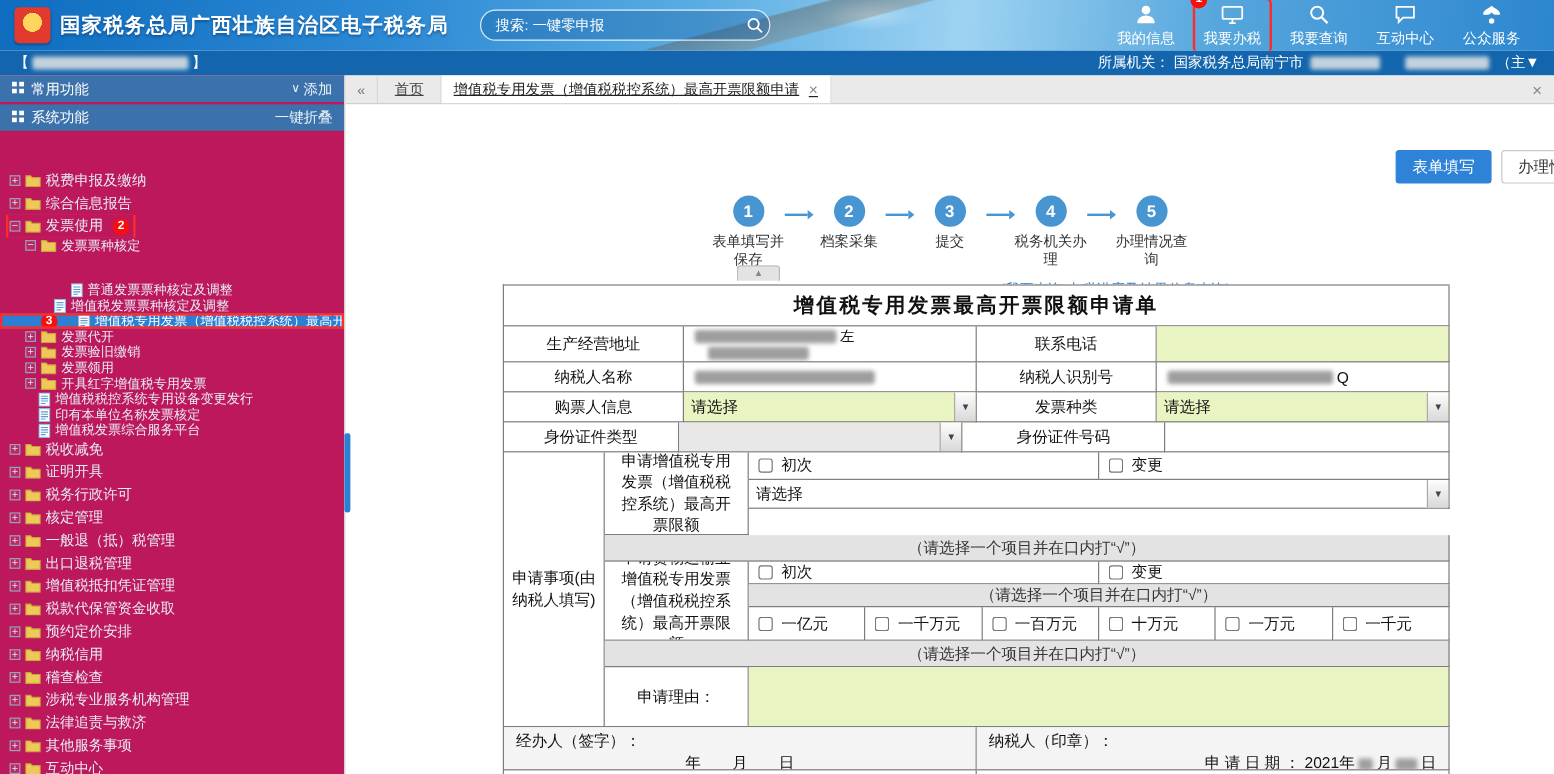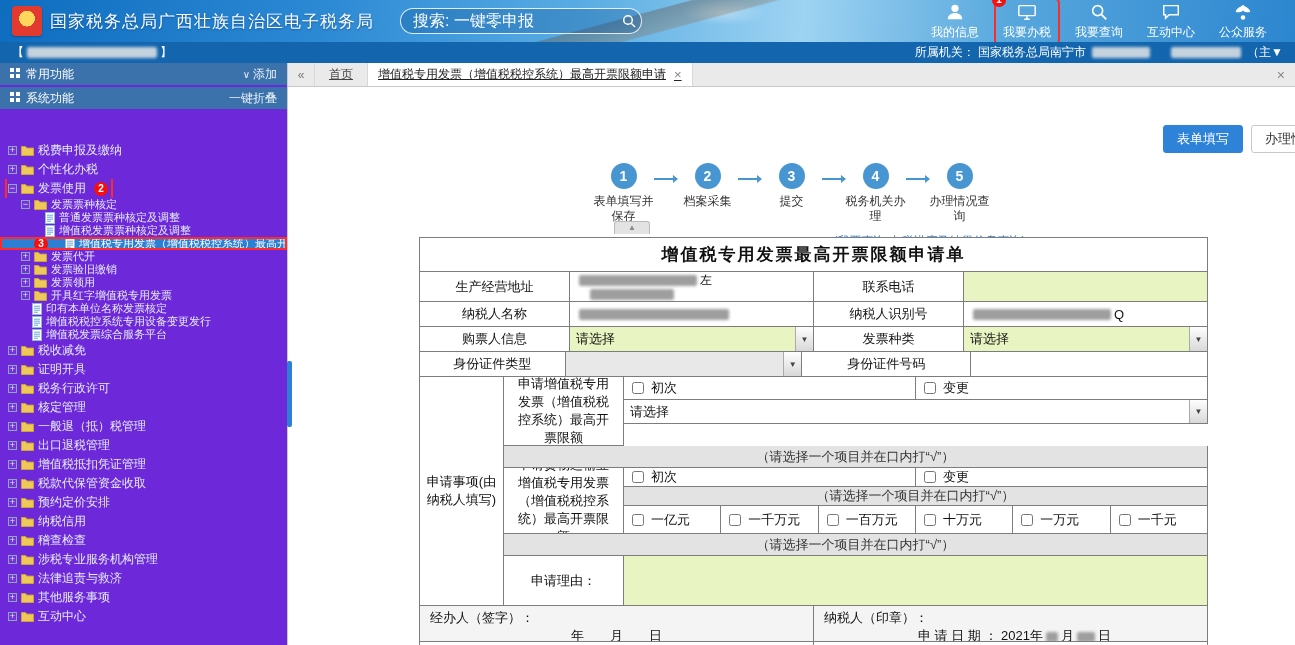--- a/index.html
+++ b/index.html
@@ -8,46 +8,46 @@
 
   
   .topbar{height:42px;display:flex;align-items:center;padding:0 12px;box-sizing:border-box;position:relative;overflow:hidden;
     background:linear-gradient(95deg,#0f6dc0 0%,#2c89d4 25%,#5aade3 45%,#9ed3f2 62%,#57a7dd 78%,#2c86cf 100%);}
   .gw-deco{position:absolute;left:430px;top:0;width:420px;height:42px;pointer-events:none;
     background:linear-gradient(165deg,transparent 45%,rgba(96,70,50,.35) 46%,rgba(140,105,70,.30) 60%,transparent 61%),
                radial-gradient(60px 18px at 70% 30%,rgba(255,255,255,.35),transparent 70%);}
   .logo{width:30px;height:30px;border-radius:4px;flex-shrink:0;
     background:radial-gradient(circle at 50% 42%,#ffd65c 0 34%,#e23a2e 35% 100%);
     box-shadow:0 1px 2px rgba(0,30,70,.4);}
-  .app-title{color:#fff;font-size:17px;font-weight:normal;margin-left:8px;white-space:nowrap;
+  .app-title{color:#fff;font-size:17px;font-weight:bold;margin-left:8px;white-space:nowrap;
     letter-spacing:1px;text-shadow:0 1px 2px rgba(0,40,90,.45);z-index:1;}
   .search-pill{margin-left:26px;width:225px;height:24px;border:1px solid rgba(255,255,255,.85);border-radius:13px;
     background:rgba(10,80,150,.30);display:flex;align-items:center;justify-content:space-between;
-    padding:0 3px 0 12px;color:#fff;font-size:16px;z-index:1;cursor:pointer;flex-shrink:0;}
+    padding:0 3px 0 12px;color:#fff;font-size:12px;z-index:1;cursor:pointer;flex-shrink:0;}
   .search-icon{width:18px;height:18px;display:flex;align-items:center;justify-content:center;}
   .top-nav{margin-left:auto;display:flex;gap:24px;padding-right:16px;z-index:2;}
   .nav-item{position:relative;display:flex;flex-direction:column;align-items:center;gap:2px;color:#fff;font-size:12px;cursor:pointer;white-space:nowrap;}
   .nav-ic{height:20px;display:flex;align-items:center;}
   .red-box{position:absolute;inset:-4px -9px;border:2px solid #ff2a2a;border-radius:5px;pointer-events:none;}
   .ann{width:14px;height:14px;border-radius:50%;background:#f50f0f;color:#fff;font-weight:bold;font-size:10px;
     display:inline-flex;align-items:center;justify-content:center;flex-shrink:0;margin-left:4px;line-height:1;}
   .ann-nav{position:absolute;left:-15px;top:-9px;}
 
   
   .subbar{height:21px;background:#1366ad;color:#fff;font-size:12px;display:flex;align-items:center;
     justify-content:space-between;padding:0 12px;box-sizing:border-box;}
   .rd{display:inline-block;height:11px;border-radius:2px;background:#9e9e9e;filter:blur(1.6px);vertical-align:middle;margin:0 3px;}
   .rd-light{background:#c4d2de;}
 
   
   .layout{display:flex;height:582px;position:relative;}
   .side-handle{position:absolute;left:287px;top:298px;width:5px;height:66px;background:#2d7fd3;border-radius:2px;z-index:6;cursor:col-resize;}
 
   
-  .sidebar{width:287px;flex-shrink:0;background:#6d28d9;display:flex;flex-direction:column;overflow:hidden;justify-content:space-between;}
+  .sidebar{width:287px;flex-shrink:0;background:#be185d;display:flex;flex-direction:column;overflow:hidden;justify-content:space-between;}
   .side-sec{height:22px;margin-bottom:2px;background:#3c72ab;color:#fff;font-size:12px;display:flex;align-items:center;
     justify-content:space-between;padding:0 10px;cursor:pointer;flex-shrink:0;}
   .sec-left{display:flex;align-items:center;gap:6px;}
   .sec-action{font-size:12px;color:#eaf2fa;display:flex;gap:3px;align-items:center;cursor:pointer;}
   .chev{font-size:10px;}
   .tree{flex:1;padding-top:30px;overflow:hidden;}
   .trow{height:19px;display:flex;align-items:center;gap:4px;color:#e6edf4;font-size:12px;white-space:nowrap;cursor:pointer;box-sizing:border-box;overflow:hidden;}
   .trow.sub{height:13px;font-size:11px;}
   .xp{width:9px;height:9px;border:1px solid #8fa6ba;color:#dfe9f2;font-size:9px;line-height:7px;text-align:center;
     box-sizing:border-box;flex-shrink:0;background:rgba(255,255,255,.06);}
@@ -104,21 +104,21 @@
   .green{background:#e8f5c2;}
   .col{display:flex;flex-direction:column;}
   .sel{width:100%;height:100%;display:flex;align-items:center;justify-content:space-between;padding-left:6px;
     box-sizing:border-box;cursor:pointer;}
   .sel-arrow{width:17px;align-self:stretch;display:flex;align-items:center;justify-content:center;font-size:8px;color:#444;
     background:linear-gradient(#fefefe,#d8d8d8);border-left:1px solid #aaa;}
   .sel.disabled{background:#e8e8e8;color:#999;}
   .addr{font-size:12px;line-height:14px;}
   .sign-cell{flex-direction:column;align-items:stretch;justify-content:space-between;padding:3px 10px;background:#f4f4f4;}
   .sign-l2{text-align:center;}
-  .sign-l2.left{text-align:center;padding-left:8px;}
+  .sign-l2.left{text-align:right;padding-left:8px;}
   .bottom-cell{align-items:flex-start;padding-top:2px;justify-content:center;}
 </style>
 </head>
 <body>
 
 <div class="app">
 
   <header class="topbar">
     <div class="gw-deco"></div>
     <div class="logo"></div>
@@ -235,21 +235,21 @@
             </span>
             <span class="tlb">税费申报及缴纳</span>
           </div>
           <div class="trow" style="padding-left: 8px;">
             <span class="xp">+</span>
             <span class="tico">
               <svg width="13" height="11" viewBox="0 0 13 11">
                 <path d="M.5 1.5h4l1.3 1.6h6.7v7.4H.5z" fill="#efc85a" stroke="#c9a33a"></path>
               </svg>
             </span>
-            <span class="tlb">个性化办税</span>
+            <span class="tlb">综合信息报告</span>
           </div>
           <div class="trow" style="padding-left: 8px;">
             <span class="inline-box">
               <span class="xp">−</span>
               <span class="tico">
                 <svg width="13" height="11" viewBox="0 0 13 11">
                   <path d="M.5 1.5h4l1.3 1.6h6.7v7.4H.5z" fill="#efc85a" stroke="#c9a33a"></path>
                 </svg>
               </span>
               <span class="tlb">发票使用</span>
@@ -258,21 +258,21 @@
           </div>
           <div class="trow sub" style="padding-left: 21px;">
             <span class="xp">−</span>
             <span class="tico">
               <svg width="13" height="11" viewBox="0 0 13 11">
                 <path d="M.5 1.5h4l1.3 1.6h6.7v7.4H.5z" fill="#efc85a" stroke="#c9a33a"></path>
               </svg>
             </span>
             <span class="tlb">发票票种核定</span>
           </div>
-          <div class="trow sub" style="padding-left: 34px;">
+          <div class="trow sub" style="padding-left: 48px; margin-top: 24px;">
             <span class="tico file">
               <svg width="10" height="12" viewBox="0 0 10 12">
                 <rect x=".5" y=".5" width="9" height="11" fill="#fff" stroke="#8fb9dd"></rect>
                 <path d="M2 3.2h6M2 5.2h6M2 7.2h6M2 9.2h4" stroke="#5b9bd5" stroke-width=".9"></path>
               </svg>
             </span>
             <span class="tlb">普通发票票种核定及调整</span>
           </div>
           <div class="trow sub" style="padding-left: 34px;">
             <span class="tico file">
@@ -329,30 +329,30 @@
             </span>
             <span class="tlb">开具红字增值税专用发票</span>
           </div>
           <div class="trow sub" style="padding-left: 21px;">
             <span class="tico file">
               <svg width="10" height="12" viewBox="0 0 10 12">
                 <rect x=".5" y=".5" width="9" height="11" fill="#fff" stroke="#8fb9dd"></rect>
                 <path d="M2 3.2h6M2 5.2h6M2 7.2h6M2 9.2h4" stroke="#5b9bd5" stroke-width=".9"></path>
               </svg>
             </span>
-            <span class="tlb">印有本单位名称发票核定</span>
+            <span class="tlb">增值税税控系统专用设备变更发行</span>
           </div>
           <div class="trow sub" style="padding-left: 21px;">
             <span class="tico file">
               <svg width="10" height="12" viewBox="0 0 10 12">
                 <rect x=".5" y=".5" width="9" height="11" fill="#fff" stroke="#8fb9dd"></rect>
                 <path d="M2 3.2h6M2 5.2h6M2 7.2h6M2 9.2h4" stroke="#5b9bd5" stroke-width=".9"></path>
               </svg>
             </span>
-            <span class="tlb">增值税税控系统专用设备变更发行</span>
+            <span class="tlb">印有本单位名称发票核定</span>
           </div>
           <div class="trow sub" style="padding-left: 21px;">
             <span class="tico file">
               <svg width="10" height="12" viewBox="0 0 10 12">
                 <rect x=".5" y=".5" width="9" height="11" fill="#fff" stroke="#8fb9dd"></rect>
                 <path d="M2 3.2h6M2 5.2h6M2 7.2h6M2 9.2h4" stroke="#5b9bd5" stroke-width=".9"></path>
               </svg>
             </span>
             <span class="tlb">增值税发票综合服务平台</span>
           </div>

